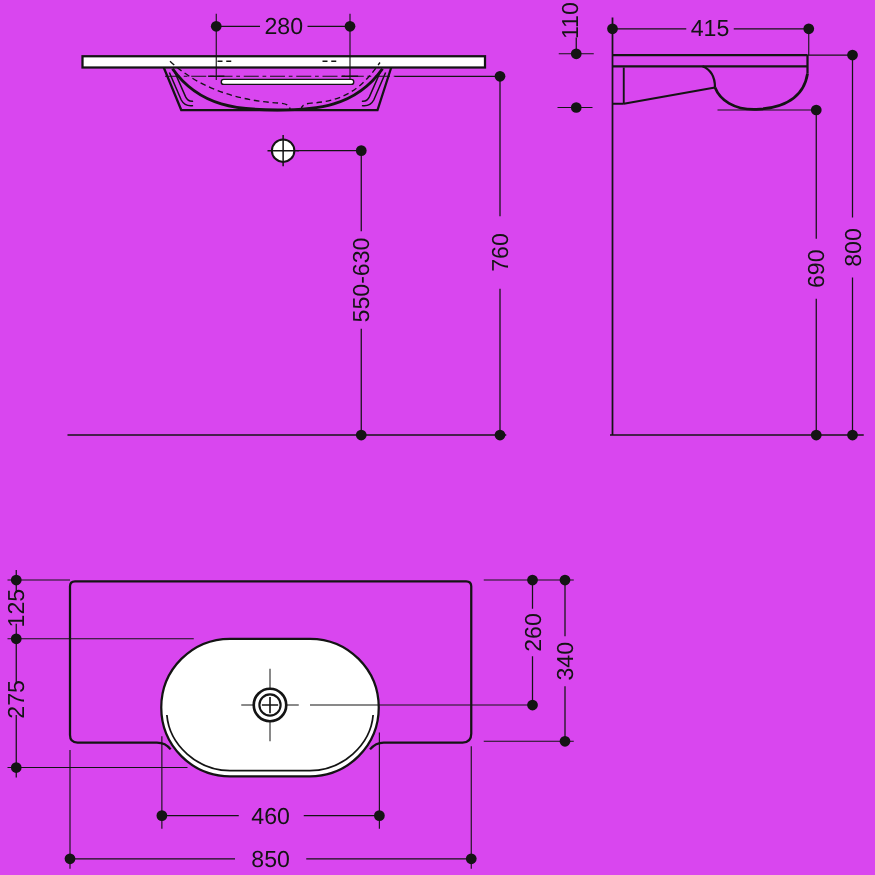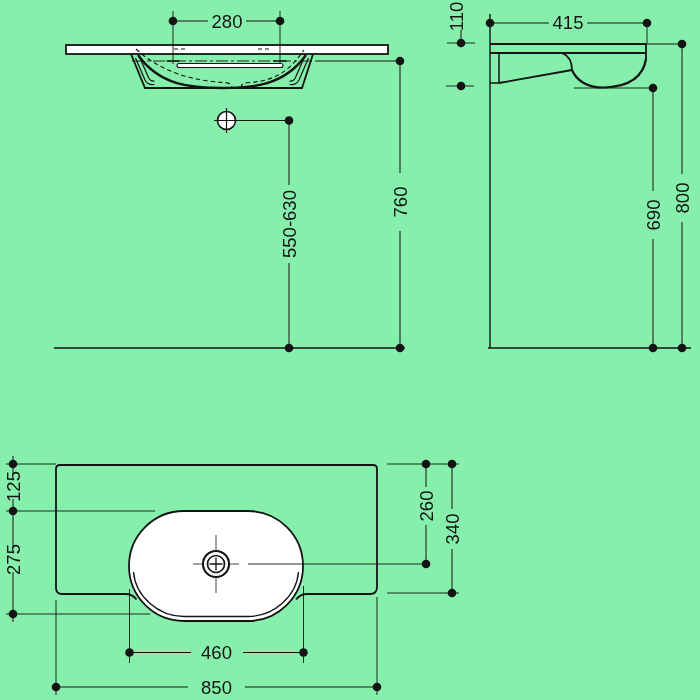--- a/index.html
+++ b/index.html
@@ -1,16 +1,16 @@
 <!DOCTYPE html>
 <html><head>
 <meta charset="utf-8">
 <style>
   html,body{margin:0;padding:0;background:#ffffff;}
-  .sheet{width:700px;height:700px;background:#86efac;position:relative;overflow:hidden;}
+  .sheet{width:700px;height:700px;background:#d946ef;position:relative;overflow:hidden;}
   svg{display:block;}
   .dim-text{font-family:"Liberation Sans","DejaVu Sans",sans-serif;font-size:18.5px;fill:#141414;}
   .ln{stroke:#141414;fill:none;}
 </style>
 </head>
 <body>
 
 <div class="sheet">
 <svg viewBox="0 0 700 700" width="700" height="700" role="img">
 

